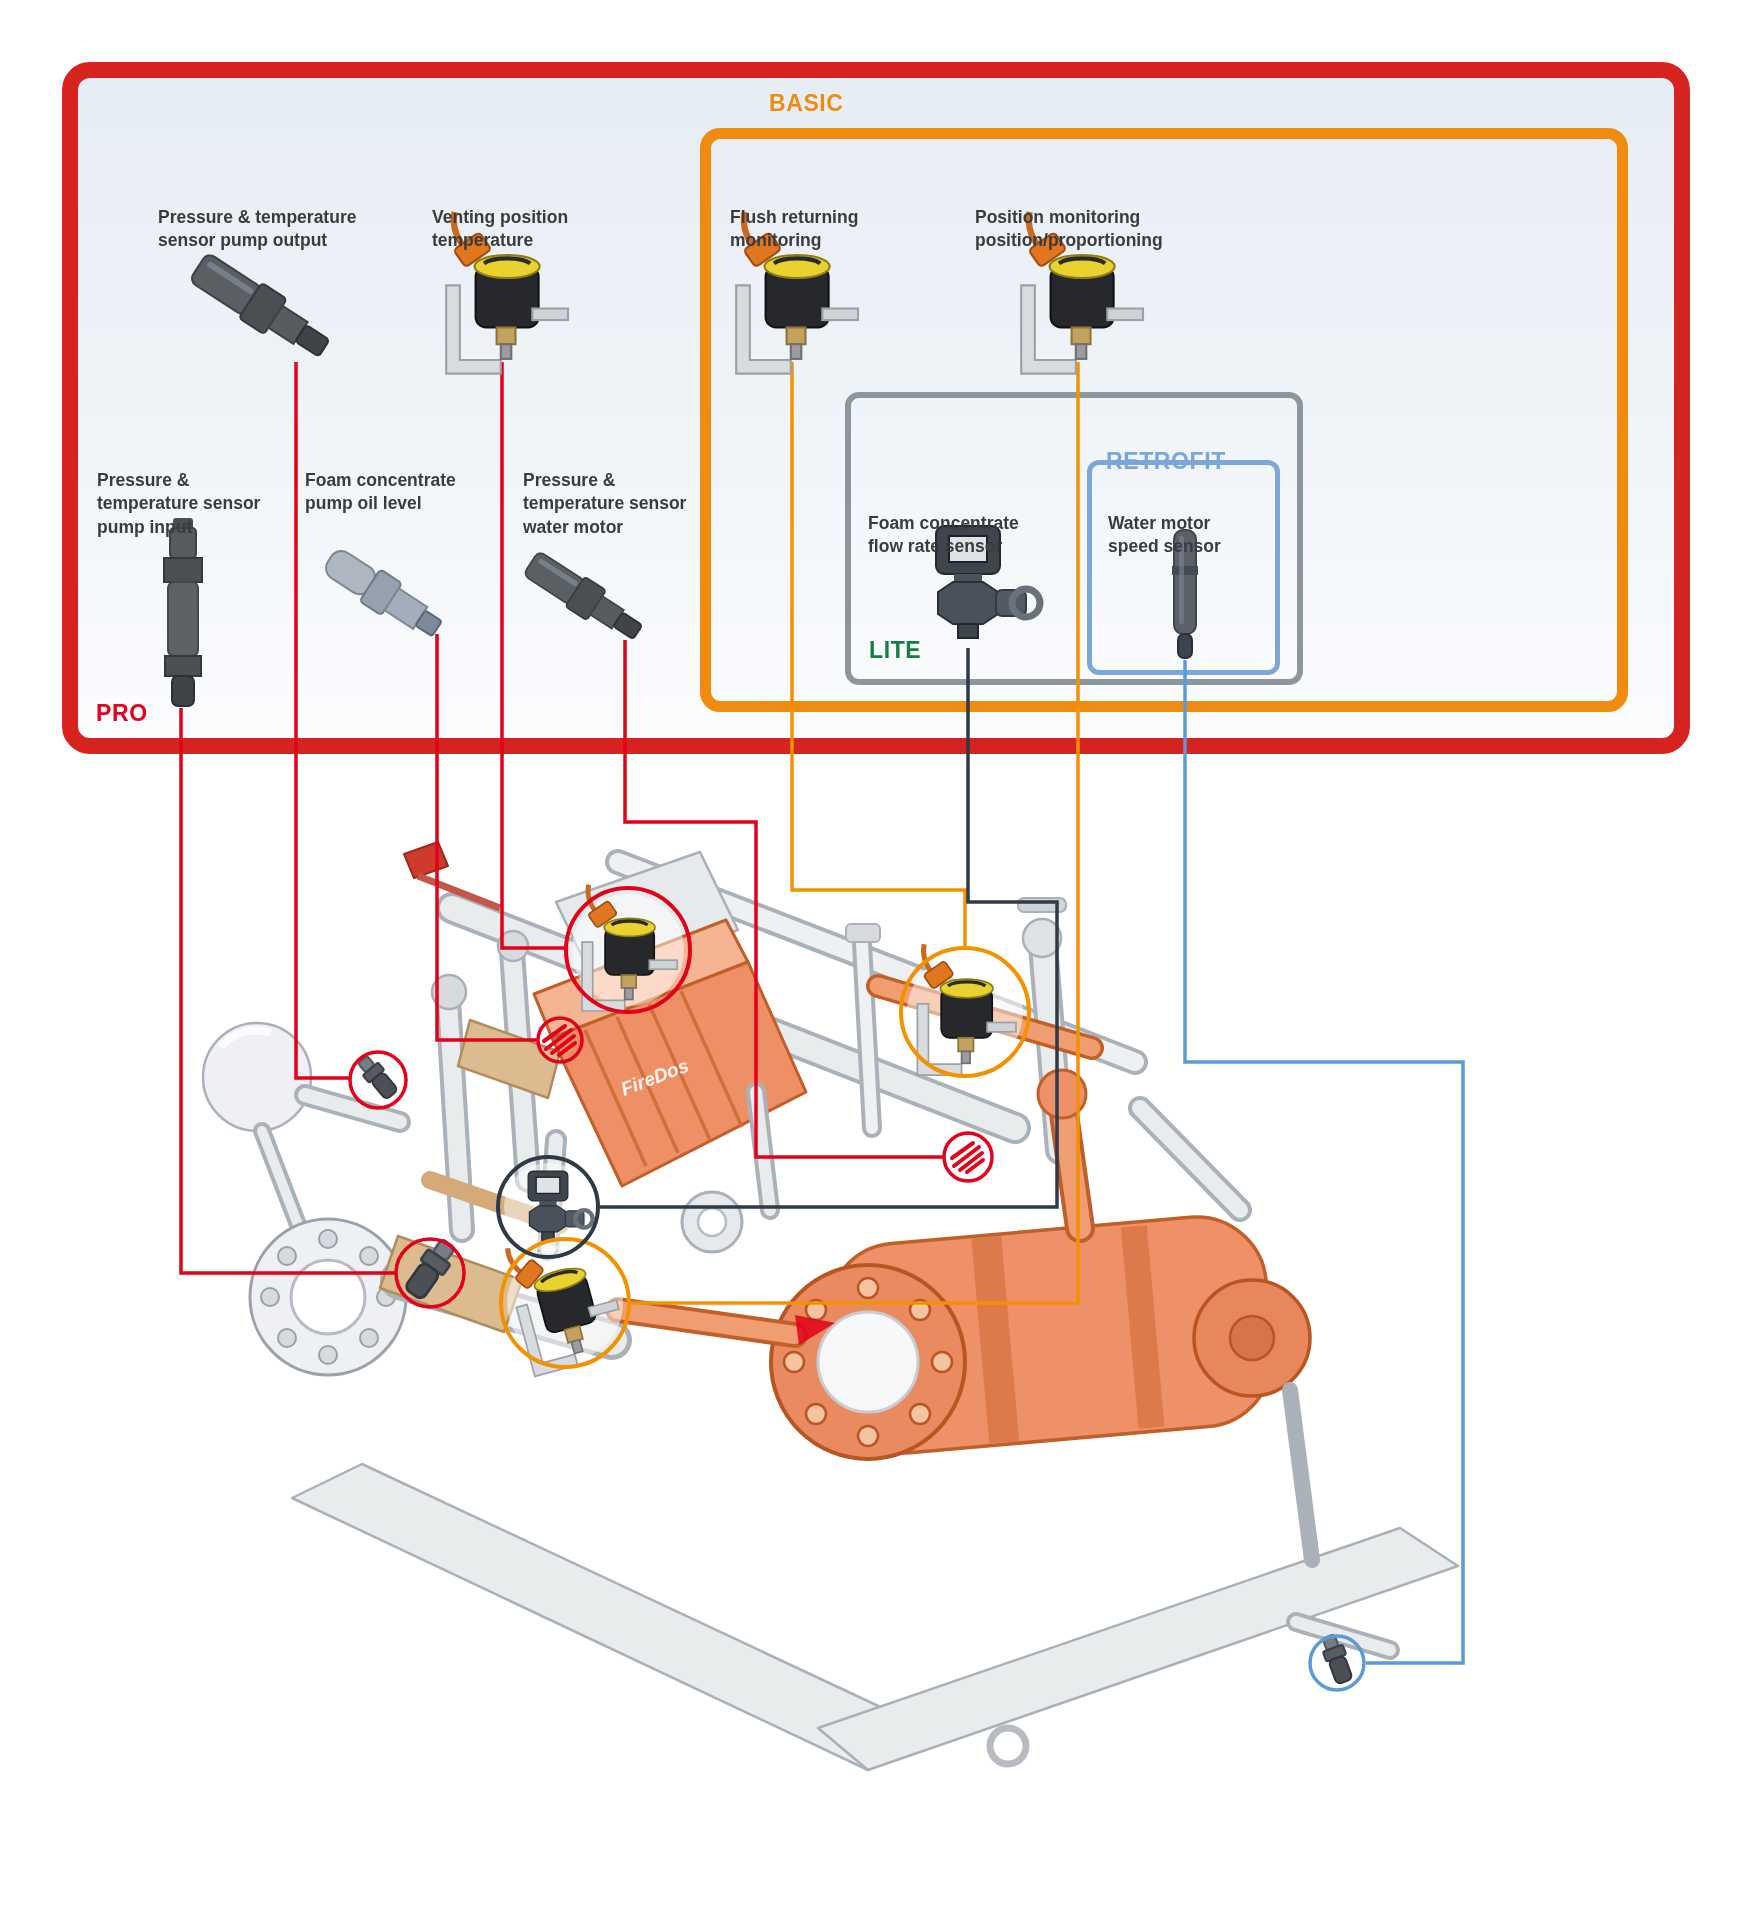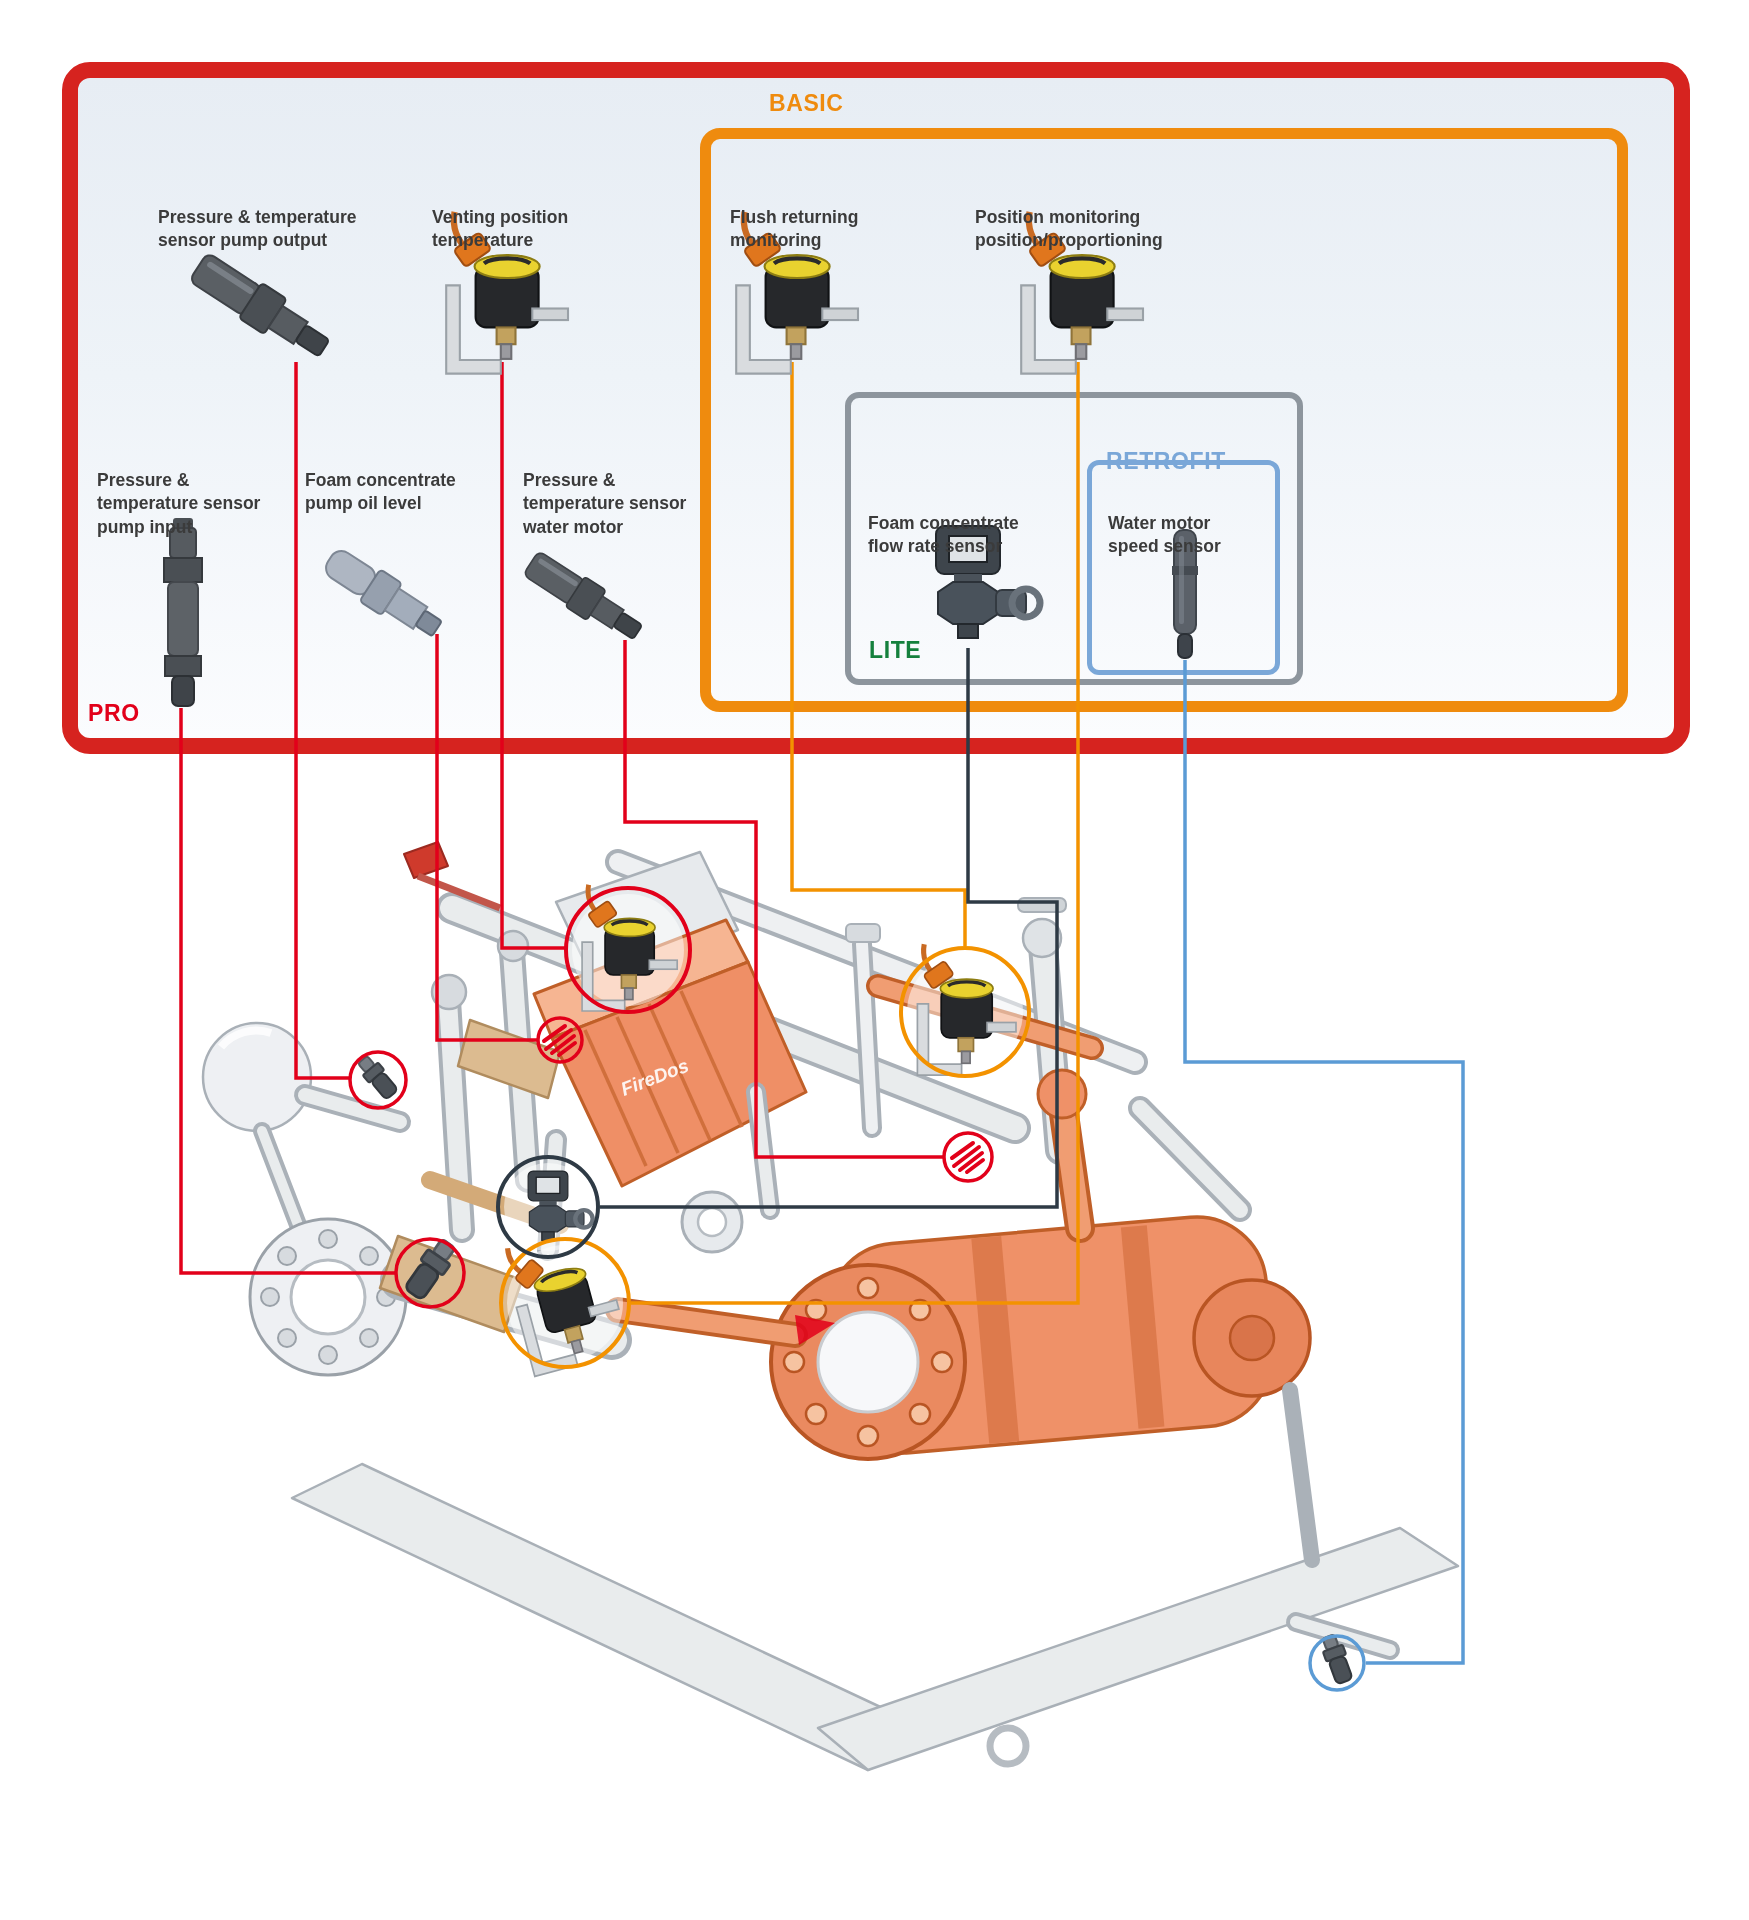--- a/index.html
+++ b/index.html
@@ -13,21 +13,21 @@
     border:16px solid #d6231f; border-radius:28px;
     background:linear-gradient(180deg,#e7edf4 0%,#eef3f8 45%,#fbfcfe 100%);
     z-index:1;
   }
   #basic-box { left:700px; top:128px; width:928px; height:584px; border:11px solid #ef8b0e; border-radius:20px; z-index:2; }
   #lite-box { left:845px; top:392px; width:458px; height:293px; border:6px solid #8d959d; border-radius:14px; z-index:2; }
   #retrofit-box { left:1087px; top:460px; width:193px; height:215px; border:5px solid #7aa7d8; border-radius:12px; z-index:2; }
 
   .g-label { position:absolute; font-weight:bold; font-size:23px; letter-spacing:.6px; z-index:5; }
   #basic-label { left:729px; top:90px; color:#ef8b0e;margin-left:40px; }
-  #pro-label { left:88px; top:700px; color:#e2001a; }
+  #pro-label { left:96px; top:700px; color:#e2001a; }
   #lite-label { left:869px; top:637px; color:#15803d; }
   #retrofit-label { left:1106px; top:448px; color:#7aa7d8; }
 
   .s-label { position:absolute; font-weight:bold; font-size:17.5px; line-height:1.33; color:#3b3b3b; white-space:pre-line; z-index:5;margin-top:36px; }
 
   #overlay { position:absolute; left:0; top:0; width:1749px; height:1920px; z-index:4; pointer-events:none; }
 </style>
 </head>
 <body>
 

